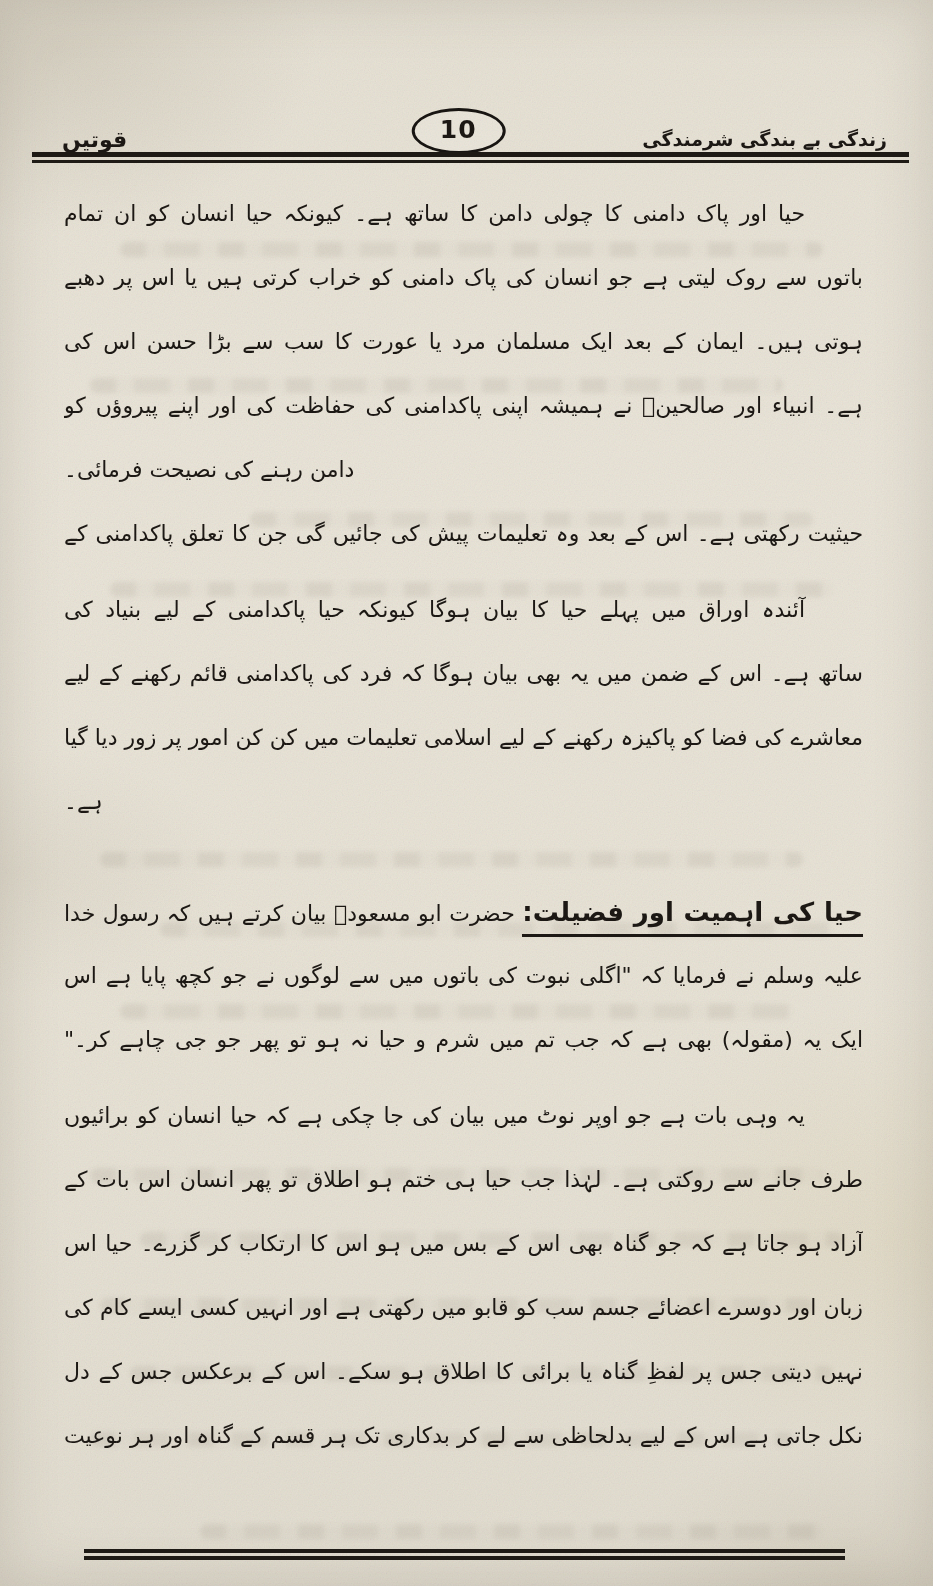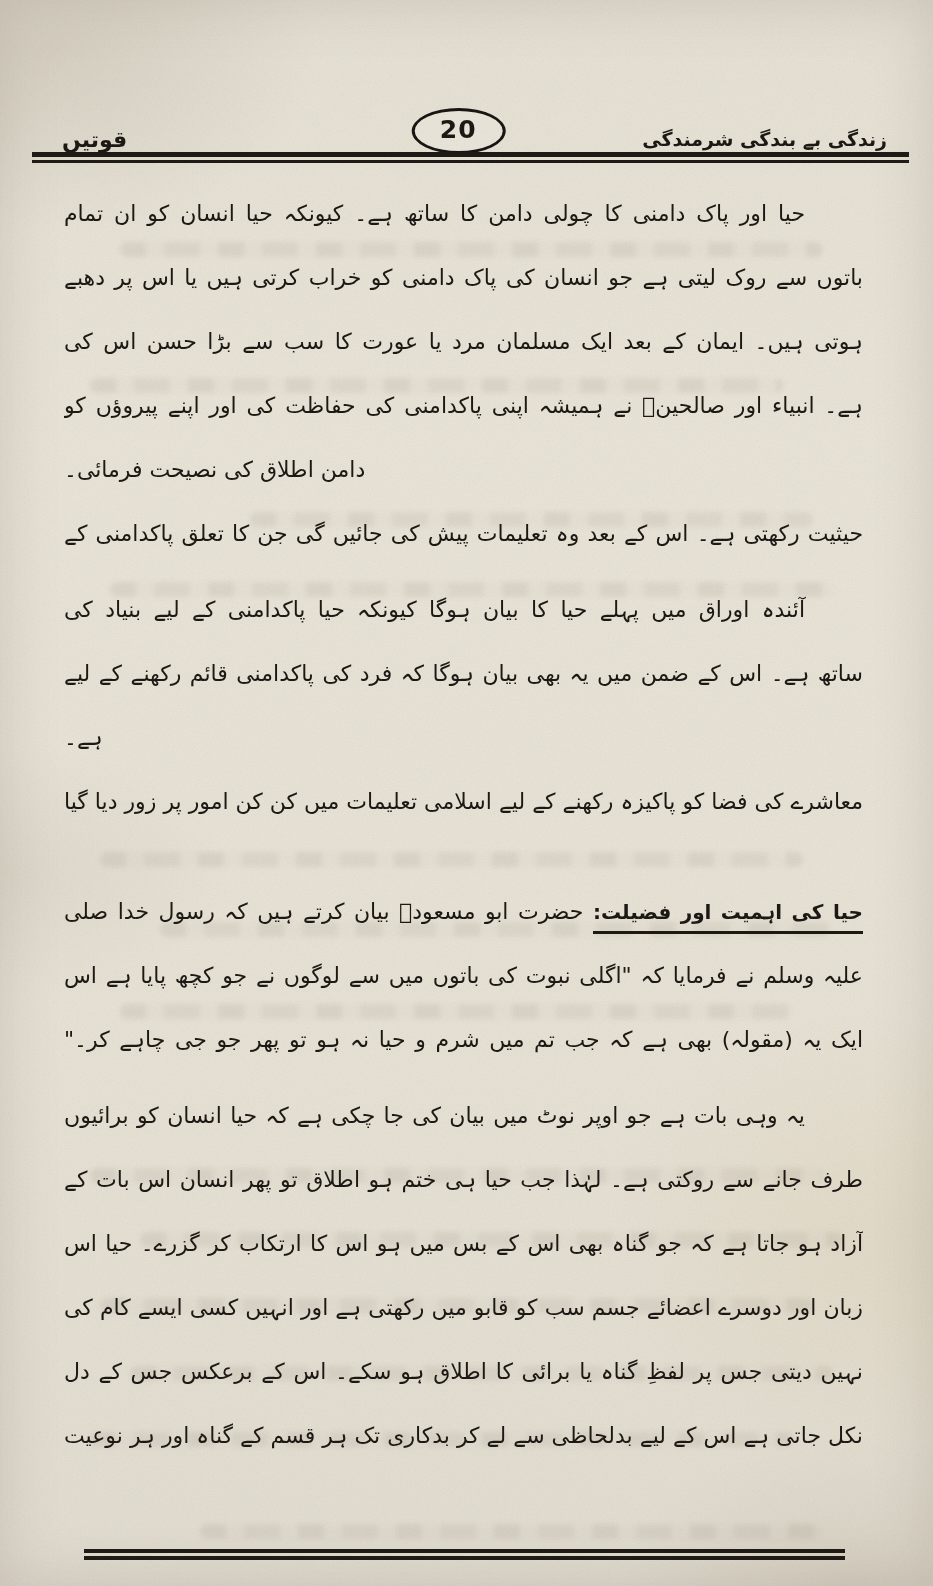--- a/index.html
+++ b/index.html
@@ -38,21 +38,21 @@
 
   
   .column { position:absolute; top:170px; right:70px; left:64px; direction:rtl; }
   .line { height:64px; line-height:64px; font-size:22px; overflow:hidden; white-space:nowrap; }
   .line.full { text-align:justify; text-align-last:justify; white-space:normal; }
   .line.left { text-align:left; }
   .line.indent { padding-right:58px; }
   .line.gap-para { margin-top:12px; }
   .line.gap-section { margin-top:46px; }
   .heading-bold {
-    font-weight:bold; font-size:20px;
+    font-weight:bold; font-size:26px;
     border-bottom:3px solid #1c1814; padding-bottom:7px;
   }
 
   
   .ghost {
     position:absolute; height:15px; filter:blur(2.6px); opacity:.5; border-radius:8px;
     background:repeating-linear-gradient(90deg,
       rgba(112,102,86,0.22) 0 26px, rgba(112,102,86,0.05) 26px 44px,
       rgba(112,102,86,0.18) 44px 80px, rgba(112,102,86,0.04) 80px 98px);
     pointer-events:none;
@@ -79,40 +79,40 @@
   <div class="ghost" style="top:1004px; left:120px; right:140px;"></div>
   <div class="ghost" style="top:1168px; left:90px;  right:110px;"></div>
   <div class="ghost" style="top:1232px; left:140px; right:90px;"></div>
   <div class="ghost" style="top:1298px; left:100px; right:120px;"></div>
   <div class="ghost" style="top:1366px; left:130px; right:100px;"></div>
   <div class="ghost" style="top:1432px; left:90px;  right:140px;"></div>
   <div class="ghost" style="top:1524px; left:200px; right:110px;"></div>
 
   <div class="header">
     <span class="title-right">زندگی بے بندگی شرمندگی</span>
-    <span class="page-oval">20</span>
+    <span class="page-oval">10</span>
     <span class="title-left">قوتیں</span>
   </div>
 
   <div class="rule-top">
     <div class="r1"></div>
     <div class="r2"></div>
   </div>
 
   <div class="column" id="text-column" lang="ur" dir="rtl">
       <div class="line full indent gap-para">حیا اور پاک دامنی کا چولی دامن کا ساتھ ہے۔ کیونکہ حیا انسان کو ان تمام فحش</div>
       <div class="line full">باتوں سے روک لیتی ہے جو انسان کی پاک دامنی کو خراب کرتی ہیں یا اس پر دھبے لگانے والی</div>
       <div class="line full">ہوتی ہیں۔ ایمان کے بعد ایک مسلمان مرد یا عورت کا سب سے بڑا حسن اس کی پاکدامنی</div>
       <div class="line full">ہے۔ انبیاء اور صالحینؑ نے ہمیشہ اپنی پاکدامنی کی حفاظت کی اور اپنے پیروؤں کو بھی پاک</div>
-      <div class="line left">دامن اطلاق کی نصیحت فرمائی۔</div>
+      <div class="line left">دامن رہنے کی نصیحت فرمائی۔</div>
       <div class="line full">حیثیت رکھتی ہے۔ اس کے بعد وہ تعلیمات پیش کی جائیں گی جن کا تعلق پاکدامنی کے</div>
       <div class="line full indent gap-para">آئندہ اوراق میں پہلے حیا کا بیان ہوگا کیونکہ حیا پاکدامنی کے لیے بنیاد کی</div>
       <div class="line full">ساتھ ہے۔ اس کے ضمن میں یہ بھی بیان ہوگا کہ فرد کی پاکدامنی قائم رکھنے کے لیے اور</div>
+      <div class="line full">معاشرے کی فضا کو پاکیزہ رکھنے کے لیے اسلامی تعلیمات میں کن کن امور پر زور دیا گیا</div>
       <div class="line left">ہے۔</div>
-      <div class="line full">معاشرے کی فضا کو پاکیزہ رکھنے کے لیے اسلامی تعلیمات میں کن کن امور پر زور دیا گیا</div>
       <div class="line full gap-section"><span class="heading-bold">حیا کی اہمیت اور فضیلت:</span><span> حضرت ابو مسعودؓ بیان کرتے ہیں کہ رسول خدا صلی اللہ</span></div>
       <div class="line full">علیہ وسلم نے فرمایا کہ "اگلی نبوت کی باتوں میں سے لوگوں نے جو کچھ پایا ہے اس میں سے</div>
       <div class="line full">ایک یہ (مقولہ) بھی ہے کہ جب تم میں شرم و حیا نہ ہو تو پھر جو جی چاہے کر۔" (بخاری)</div>
       <div class="line full indent gap-para">یہ وہی بات ہے جو اوپر نوٹ میں بیان کی جا چکی ہے کہ حیا انسان کو برائیوں کی</div>
       <div class="line full">طرف جانے سے روکتی ہے۔ لہٰذا جب حیا ہی ختم ہو اطلاق تو پھر انسان اس بات کے لیے</div>
       <div class="line full">آزاد ہو جاتا ہے کہ جو گناہ بھی اس کے بس میں ہو اس کا ارتکاب کر گزرے۔ حیا اس کی</div>
       <div class="line full">زبان اور دوسرے اعضائے جسم سب کو قابو میں رکھتی ہے اور انہیں کسی ایسے کام کی اجازت</div>
       <div class="line full">نہیں دیتی جس پر لفظِ گناہ یا برائی کا اطلاق ہو سکے۔ اس کے برعکس جس کے دل سے حیا</div>
       <div class="line full">نکل جاتی ہے اس کے لیے بدلحاظی سے لے کر بدکاری تک ہر قسم کے گناہ اور ہر نوعیت کی</div>
     </div>

